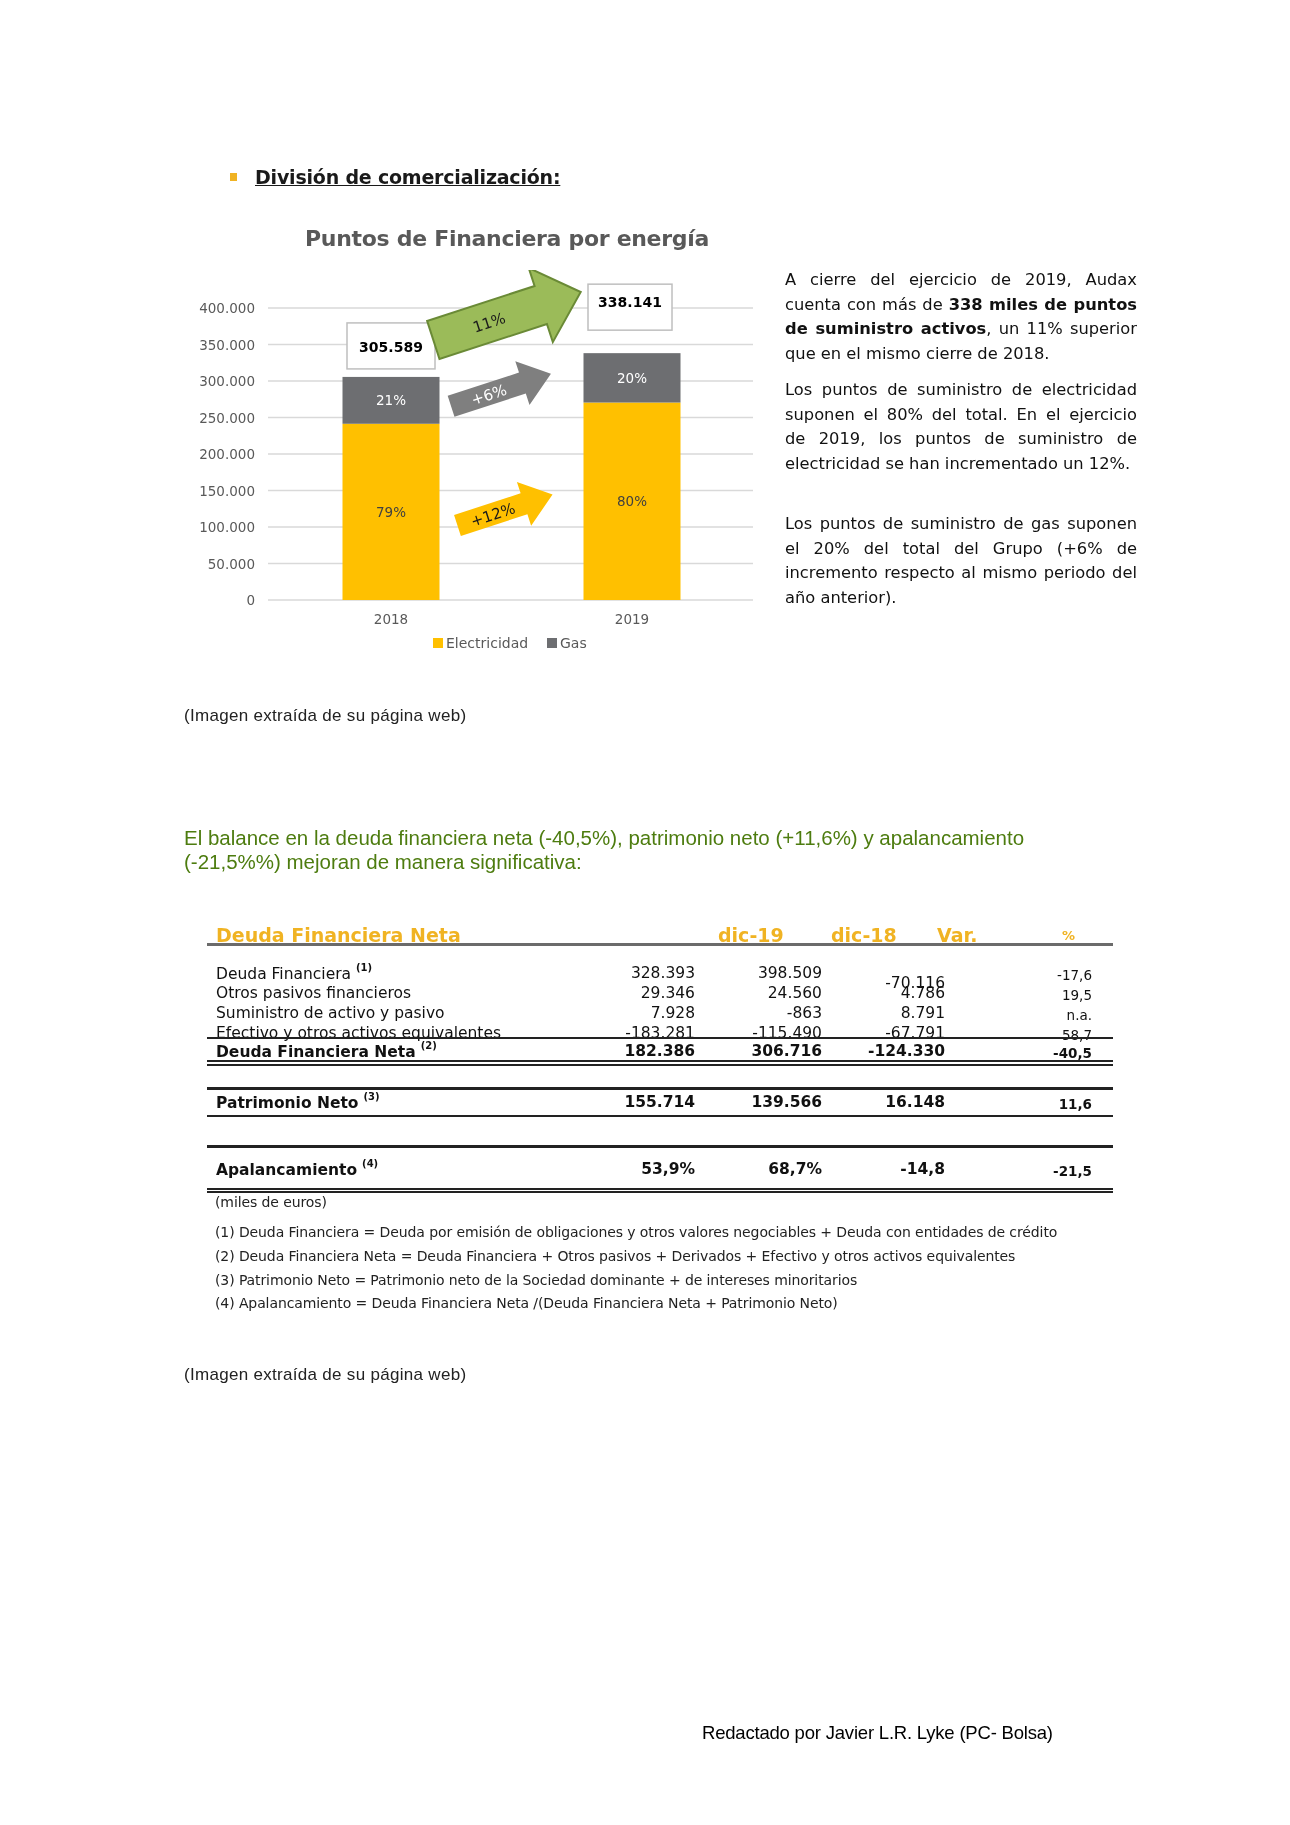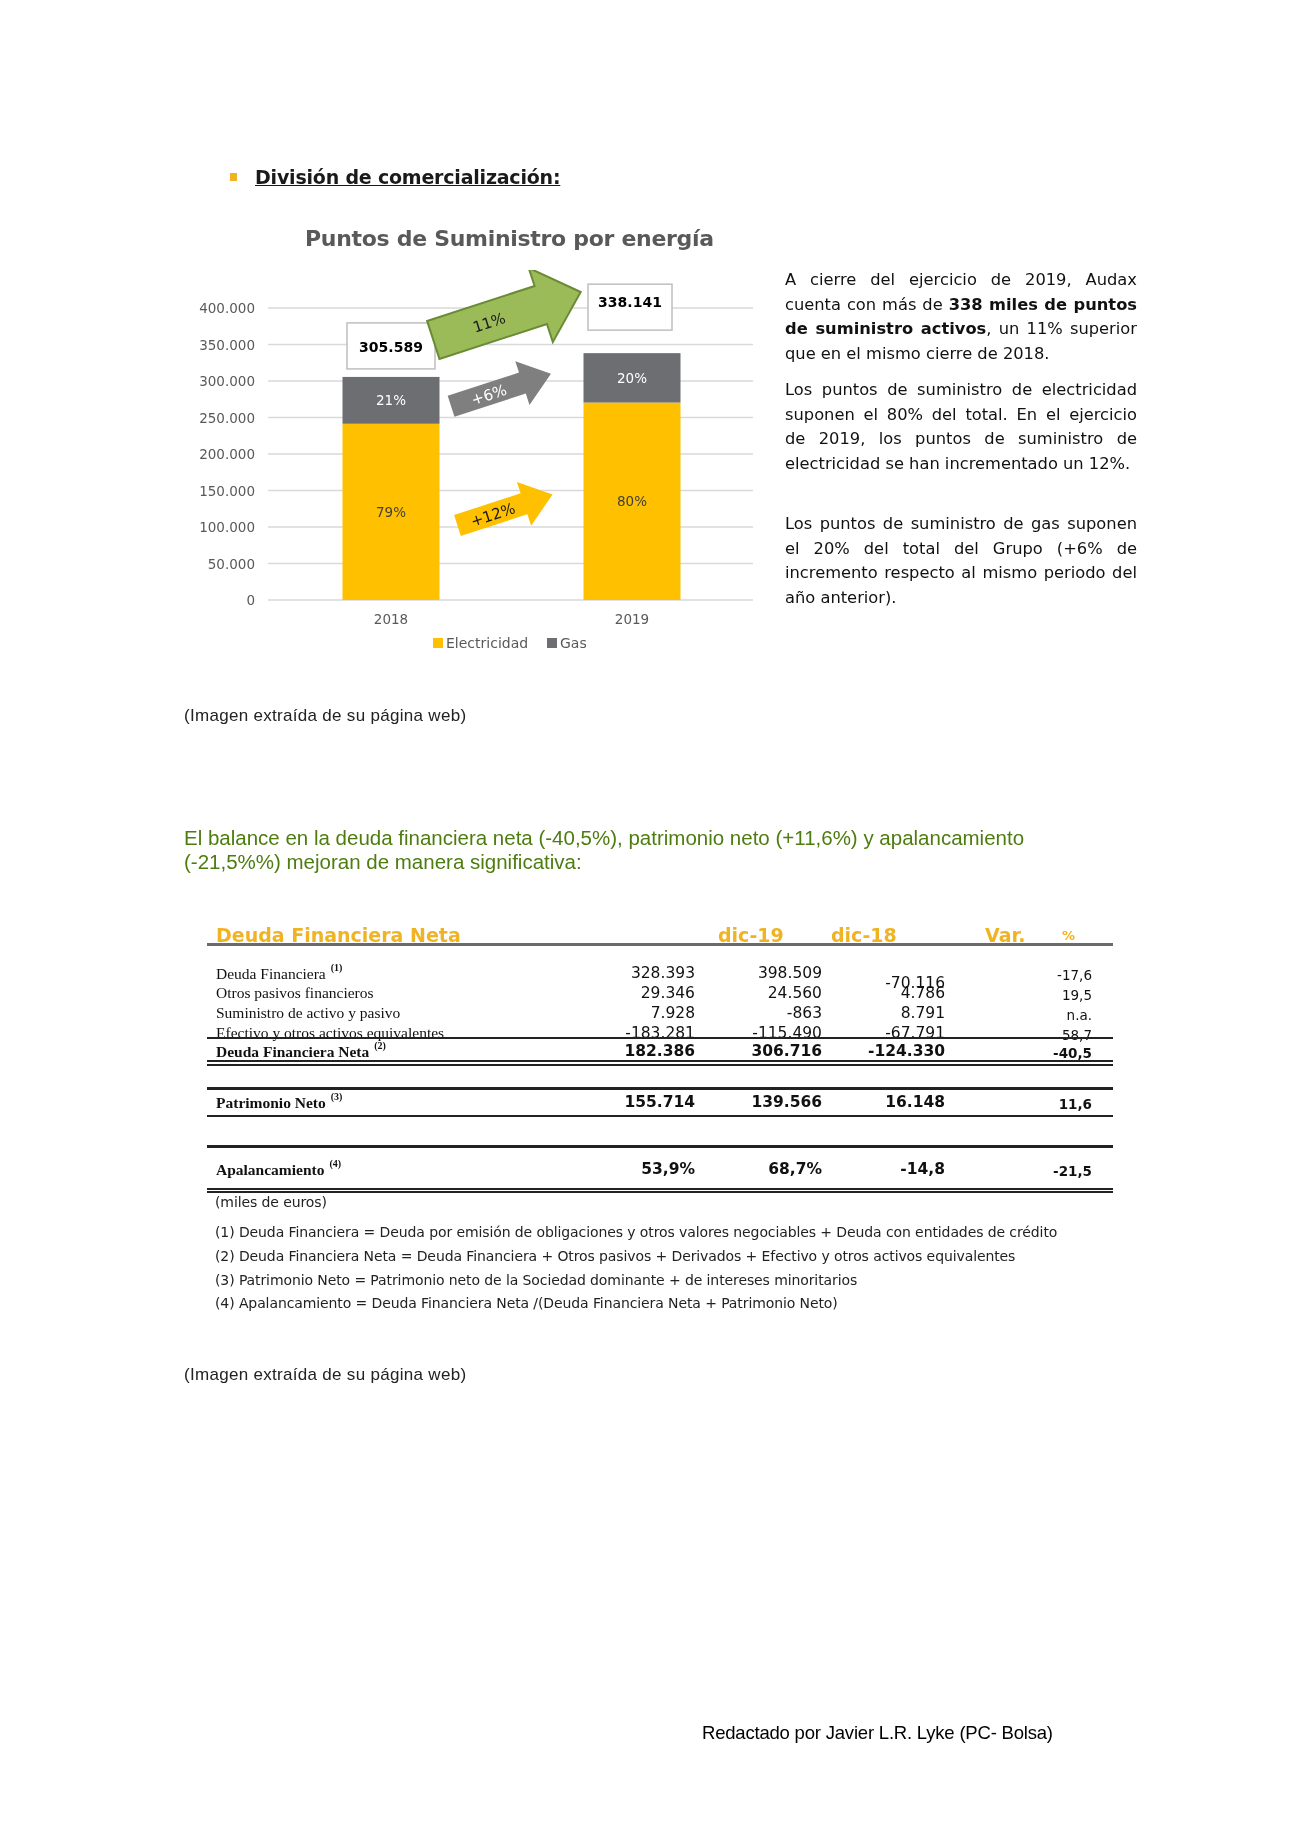--- a/index.html
+++ b/index.html
@@ -10,38 +10,38 @@
   .heading .txt { text-decoration:underline; color:#1a1a1a; letter-spacing:-0.2px; }
   .chart-title { left:305px; top:226px; font-weight:bold; font-size:22px; color:#595959; letter-spacing:-0.3px; }
   #chart { left:180px; top:270px; }
   .para { left:785px; width:352px; font-size:16.3px; line-height:24.5px; text-align:justify; color:#111; }
   .para b { font-weight:bold; }
   .caption { left:184px; font-family:"Liberation Sans", sans-serif; font-size:17px; color:#222; letter-spacing:0.3px; }
   .intro { left:184px; top:826px; width:930px; font-family:"Liberation Sans", sans-serif; font-size:20.5px; line-height:24px; color:#4d7c0f; }
   .tbl { left:207px; width:906px; font-family:"DejaVu Sans", sans-serif; font-size:15.5px; color:#111; }
   .trow { position:absolute; left:0; width:906px; height:22px; }
   .trow span { position:absolute; white-space:nowrap; }
-  .c-label { left:9px;font-family:Liberation Serif, serif; } 
+  .c-label { left:9px; } 
   .num { text-align:right; }
   .hdr { color:#f0b323; font-weight:bold; font-size:19px; }
   .hr { position:absolute; left:0; width:906px; background:#222; }
   .bold { font-weight:bold; }
   sup { font-size:10px; font-weight:bold; position:relative; top:-2px; }
   .pct { font-size:13.5px; }
   .note { left:215px; font-size:14px; color:#222; letter-spacing:-0.1px; }
   .footer { left:702px; top:1722px; font-family:Liberation Sans, sans-serif; font-size:18.5px; color:#000; letter-spacing:-0.2px; }
 </style>
 </head>
 <body>
 
 <div class="abs heading">
   <span class="bullet"></span><span class="txt">División de comercialización:</span>
 </div>
 
-<div class="abs chart-title">Puntos de Suministro por energía</div>
+<div class="abs chart-title">Puntos de Financiera por energía</div>
 <svg id="chart" class="abs" width="600" height="400">
     <line x1="88" x2="573" y1="330" y2="330" stroke="#d9d9d9" stroke-width="1.5"></line>
     <text x="75" y="335" text-anchor="end" font-size="13.5" fill="#595959" font-family="DejaVu Sans, sans-serif">0</text>
     <line x1="88" x2="573" y1="293.5" y2="293.5" stroke="#d9d9d9" stroke-width="1.5"></line>
     <text x="75" y="298.5" text-anchor="end" font-size="13.5" fill="#595959" font-family="DejaVu Sans, sans-serif">50.000</text>
     <line x1="88" x2="573" y1="257" y2="257" stroke="#d9d9d9" stroke-width="1.5"></line>
     <text x="75" y="262" text-anchor="end" font-size="13.5" fill="#595959" font-family="DejaVu Sans, sans-serif">100.000</text>
     <line x1="88" x2="573" y1="220.5" y2="220.5" stroke="#d9d9d9" stroke-width="1.5"></line>
     <text x="75" y="225.5" text-anchor="end" font-size="13.5" fill="#595959" font-family="DejaVu Sans, sans-serif">150.000</text>
     <line x1="88" x2="573" y1="184" y2="184" stroke="#d9d9d9" stroke-width="1.5"></line>
@@ -92,21 +92,21 @@
 
 <div class="abs caption" style="top:706px;">(Imagen extraída de su página web)</div>
 
 <div class="abs intro">El balance en la deuda financiera neta (-40,5%), patrimonio neto (+11,6%) y apalancamiento (-21,5%%) mejoran de manera significativa:</div>
 
 <div class="abs tbl" style="top:920px;height:270px;">
   <div class="trow" style="top:4px;height:26px;">
     <span class="hdr" style="left:9px;">Deuda Financiera Neta</span>
     <span class="hdr" style="left:511px;">dic-19</span>
     <span class="hdr" style="left:624px;">dic-18</span>
-    <span class="hdr" style="left:778px;">Var.</span>
+    <span class="hdr" style="left:730px;">Var.</span>
     <span class="hdr" style="left:855px;font-size:13px;top:4px;">%</span>
   </div>
   <div class="hr" style="top:23px;height:3px;background:#6b6b6b;"></div>
 
   <div id="body-rows">
       <div class="trow" style="top: 44px;">
         <span class="c-label"><span style="position: static;">Deuda Financiera</span><sup style="margin-left: 5px;">(1)</sup></span>
         <span class="num" style="right: 418px;">328.393</span>
         <span class="num" style="right: 291px;">398.509</span>
         <span class="num" style="right: 168px; margin-top: 10px;">-70.116</span>

